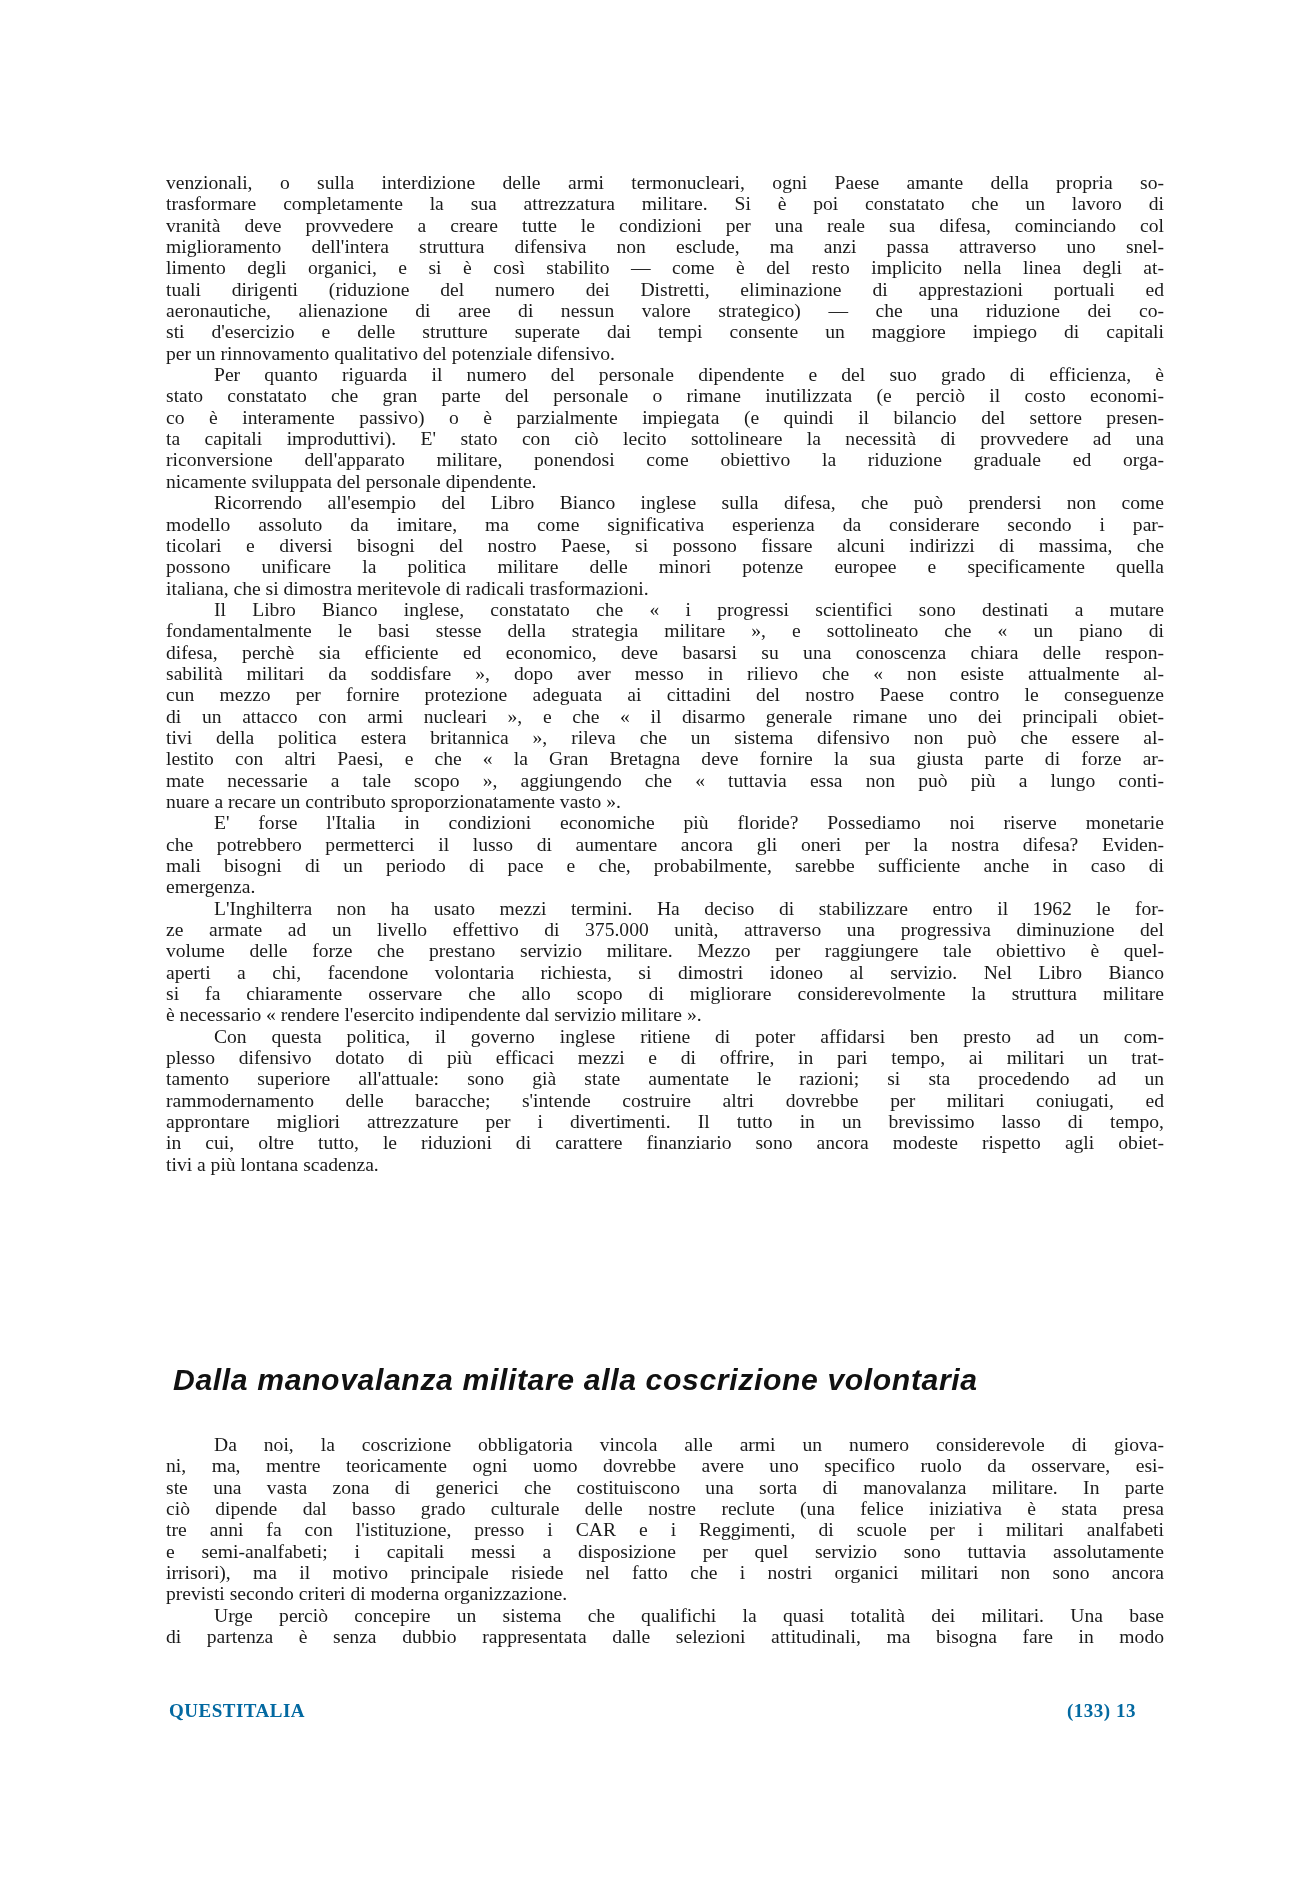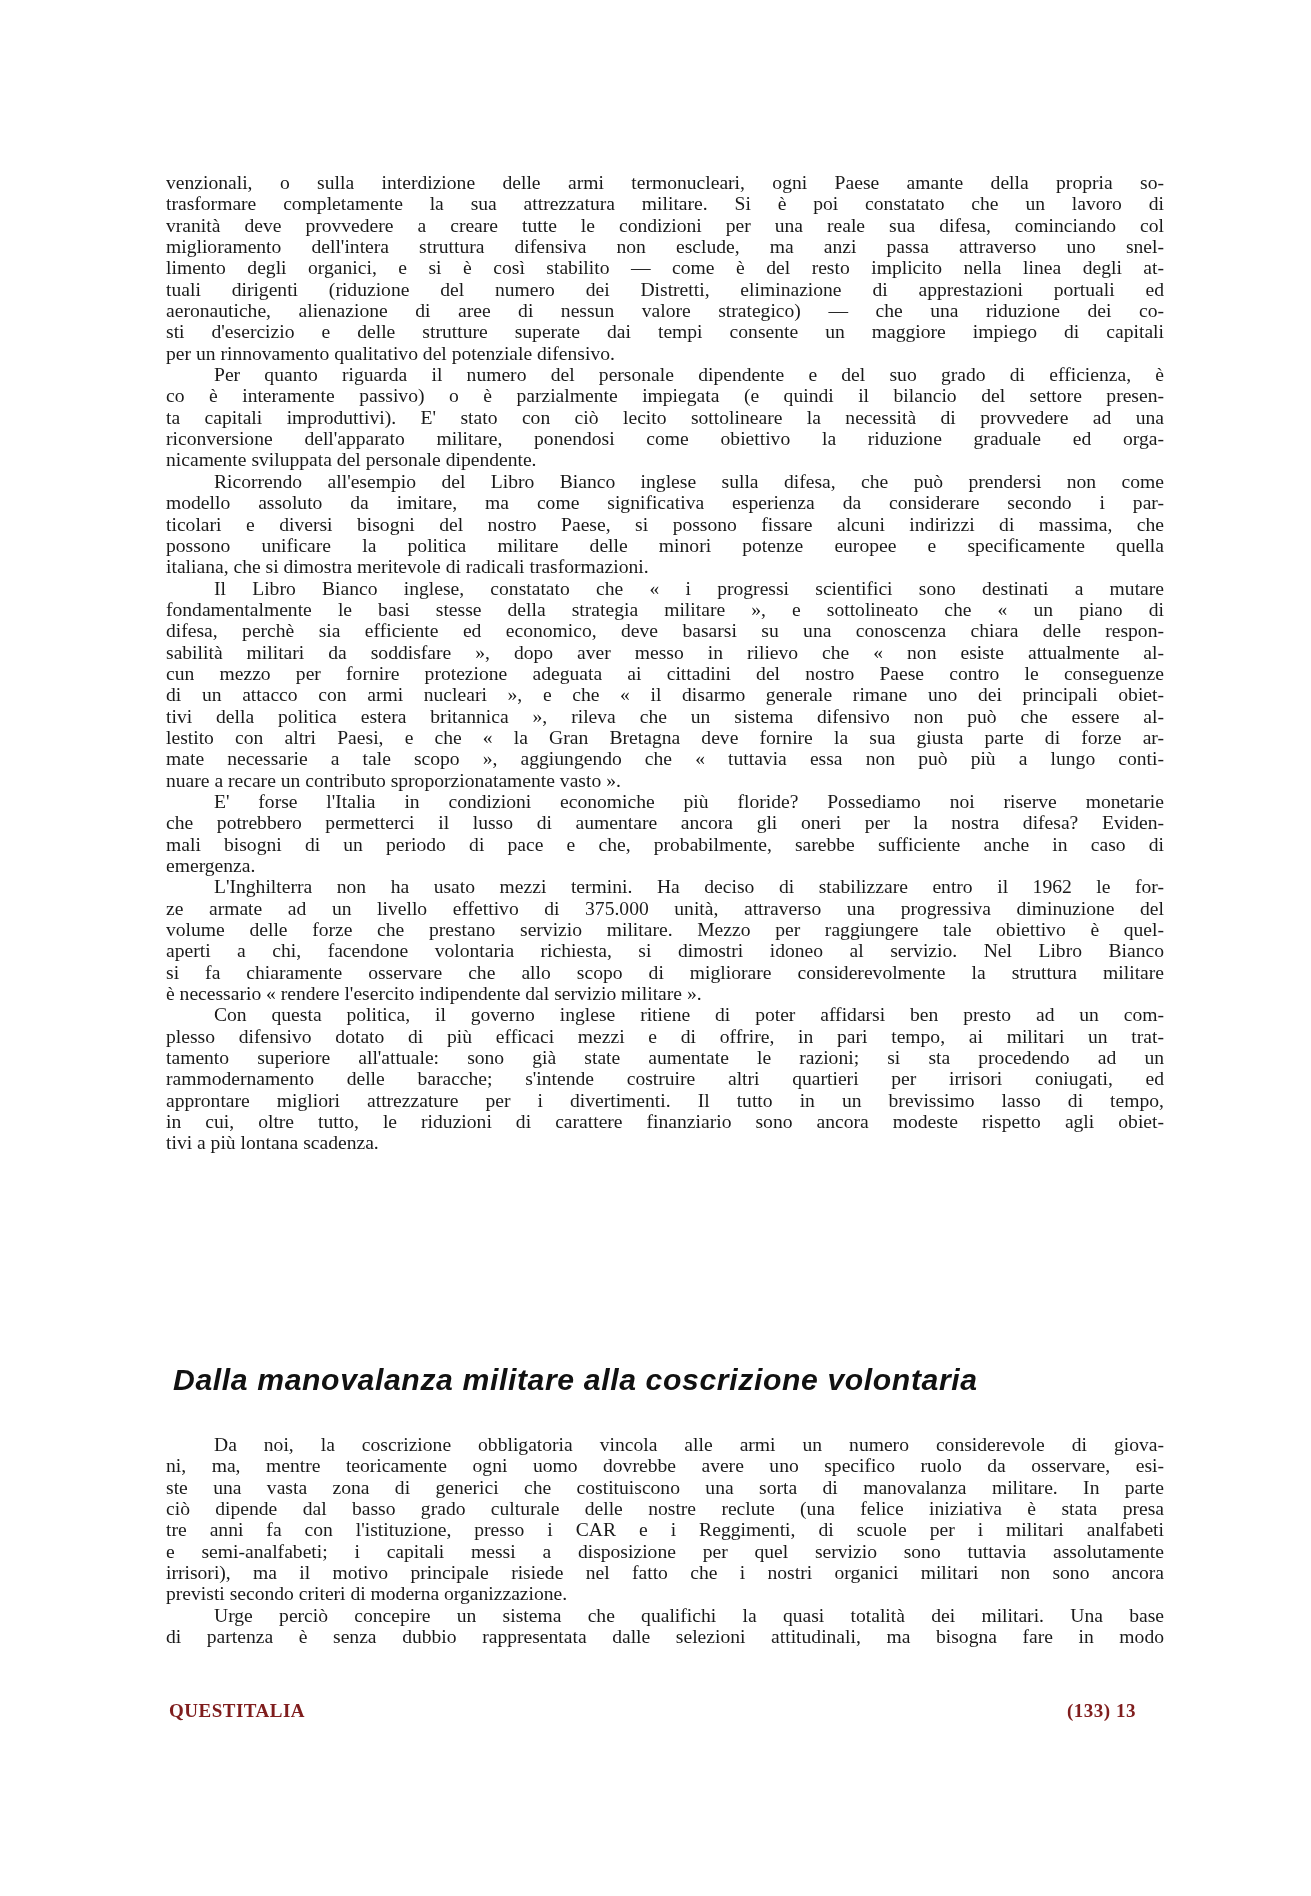--- a/index.html
+++ b/index.html
@@ -15,21 +15,21 @@
   .line.indent { padding-left: 48px; }
   .heading {
     position: absolute; left: 173px; top: 1364px;
     font-family: "Liberation Sans", "DejaVu Sans", sans-serif;
     font-weight: bold; font-style: italic; font-size: 29px; color: #111111;
     letter-spacing: 0.6px; transform: scaleX(1.04); transform-origin: left;
   }
   .footer {
     position: absolute; top: 1700px;
     font-family: "Liberation Serif", "DejaVu Serif", serif;
-    font-weight: bold; font-size: 19px; color: #7f1d1d; letter-spacing: 0.5px;
+    font-weight: bold; font-size: 19px; color: #0369a1; letter-spacing: 0.5px;
   }
   .footer-left { left: 169px; }
   .footer-right { left: 1067px; }
 </style>
 </head>
 <body>
 
 <div class="page">
 
   <div class="body-text" id="sec1" style="top:172px;">
@@ -39,20 +39,21 @@
         <span class="line">vranità deve provvedere a creare tutte le condizioni per una reale sua difesa, cominciando col</span>
         <span class="line">miglioramento dell'intera struttura difensiva non esclude, ma anzi passa attraverso uno snel-</span>
         <span class="line">limento degli organici, e si è così stabilito — come è del resto implicito nella linea degli at-</span>
         <span class="line">tuali dirigenti (riduzione del numero dei Distretti, eliminazione di apprestazioni portuali ed</span>
         <span class="line">aeronautiche, alienazione di aree di nessun valore strategico) — che una riduzione dei co-</span>
         <span class="line">sti d'esercizio e delle strutture superate dai tempi consente un maggiore impiego di capitali</span>
         <span class="line last">per un rinnovamento qualitativo del potenziale difensivo.</span>
       </div>
       <div>
         <span class="line indent">Per quanto riguarda il numero del personale dipendente e del suo grado di efficienza, è</span>
+        <span class="line">stato constatato che gran parte del personale o rimane inutilizzata (e perciò il costo economi-</span>
         <span class="line">co è interamente passivo) o è parzialmente impiegata (e quindi il bilancio del settore presen-</span>
         <span class="line">ta capitali improduttivi). E' stato con ciò lecito sottolineare la necessità di provvedere ad una</span>
         <span class="line">riconversione dell'apparato militare, ponendosi come obiettivo la riduzione graduale ed orga-</span>
         <span class="line last">nicamente sviluppata del personale dipendente.</span>
       </div>
       <div>
         <span class="line indent">Ricorrendo all'esempio del Libro Bianco inglese sulla difesa, che può prendersi non come</span>
         <span class="line">modello assoluto da imitare, ma come significativa esperienza da considerare secondo i par-</span>
         <span class="line">ticolari e diversi bisogni del nostro Paese, si possono fissare alcuni indirizzi di massima, che</span>
         <span class="line">possono unificare la politica militare delle minori potenze europee e specificamente quella</span>
@@ -81,21 +82,21 @@
         <span class="line">ze armate ad un livello effettivo di 375.000 unità, attraverso una progressiva diminuzione del</span>
         <span class="line">volume delle forze che prestano servizio militare. Mezzo per raggiungere tale obiettivo è quel-</span>
         <span class="line">aperti a chi, facendone volontaria richiesta, si dimostri idoneo al servizio. Nel Libro Bianco</span>
         <span class="line">si fa chiaramente osservare che allo scopo di migliorare considerevolmente la struttura militare</span>
         <span class="line last">è necessario « rendere l'esercito indipendente dal servizio militare ».</span>
       </div>
       <div>
         <span class="line indent">Con questa politica, il governo inglese ritiene di poter affidarsi ben presto ad un com-</span>
         <span class="line">plesso difensivo dotato di più efficaci mezzi e di offrire, in pari tempo, ai militari un trat-</span>
         <span class="line">tamento superiore all'attuale: sono già state aumentate le razioni; si sta procedendo ad un</span>
-        <span class="line">rammodernamento delle baracche; s'intende costruire altri quartieri per irrisori coniugati, ed</span>
+        <span class="line">rammodernamento delle baracche; s'intende costruire altri dovrebbe per militari coniugati, ed</span>
         <span class="line">approntare migliori attrezzature per i divertimenti. Il tutto in un brevissimo lasso di tempo,</span>
         <span class="line">in cui, oltre tutto, le riduzioni di carattere finanziario sono ancora modeste rispetto agli obiet-</span>
         <span class="line last">tivi a più lontana scadenza.</span>
       </div>
     </div>
 
   <div class="heading">Dalla manovalanza militare alla coscrizione volontaria</div>
 
   <div class="body-text" id="sec2" style="top:1434px;">
       <div>

